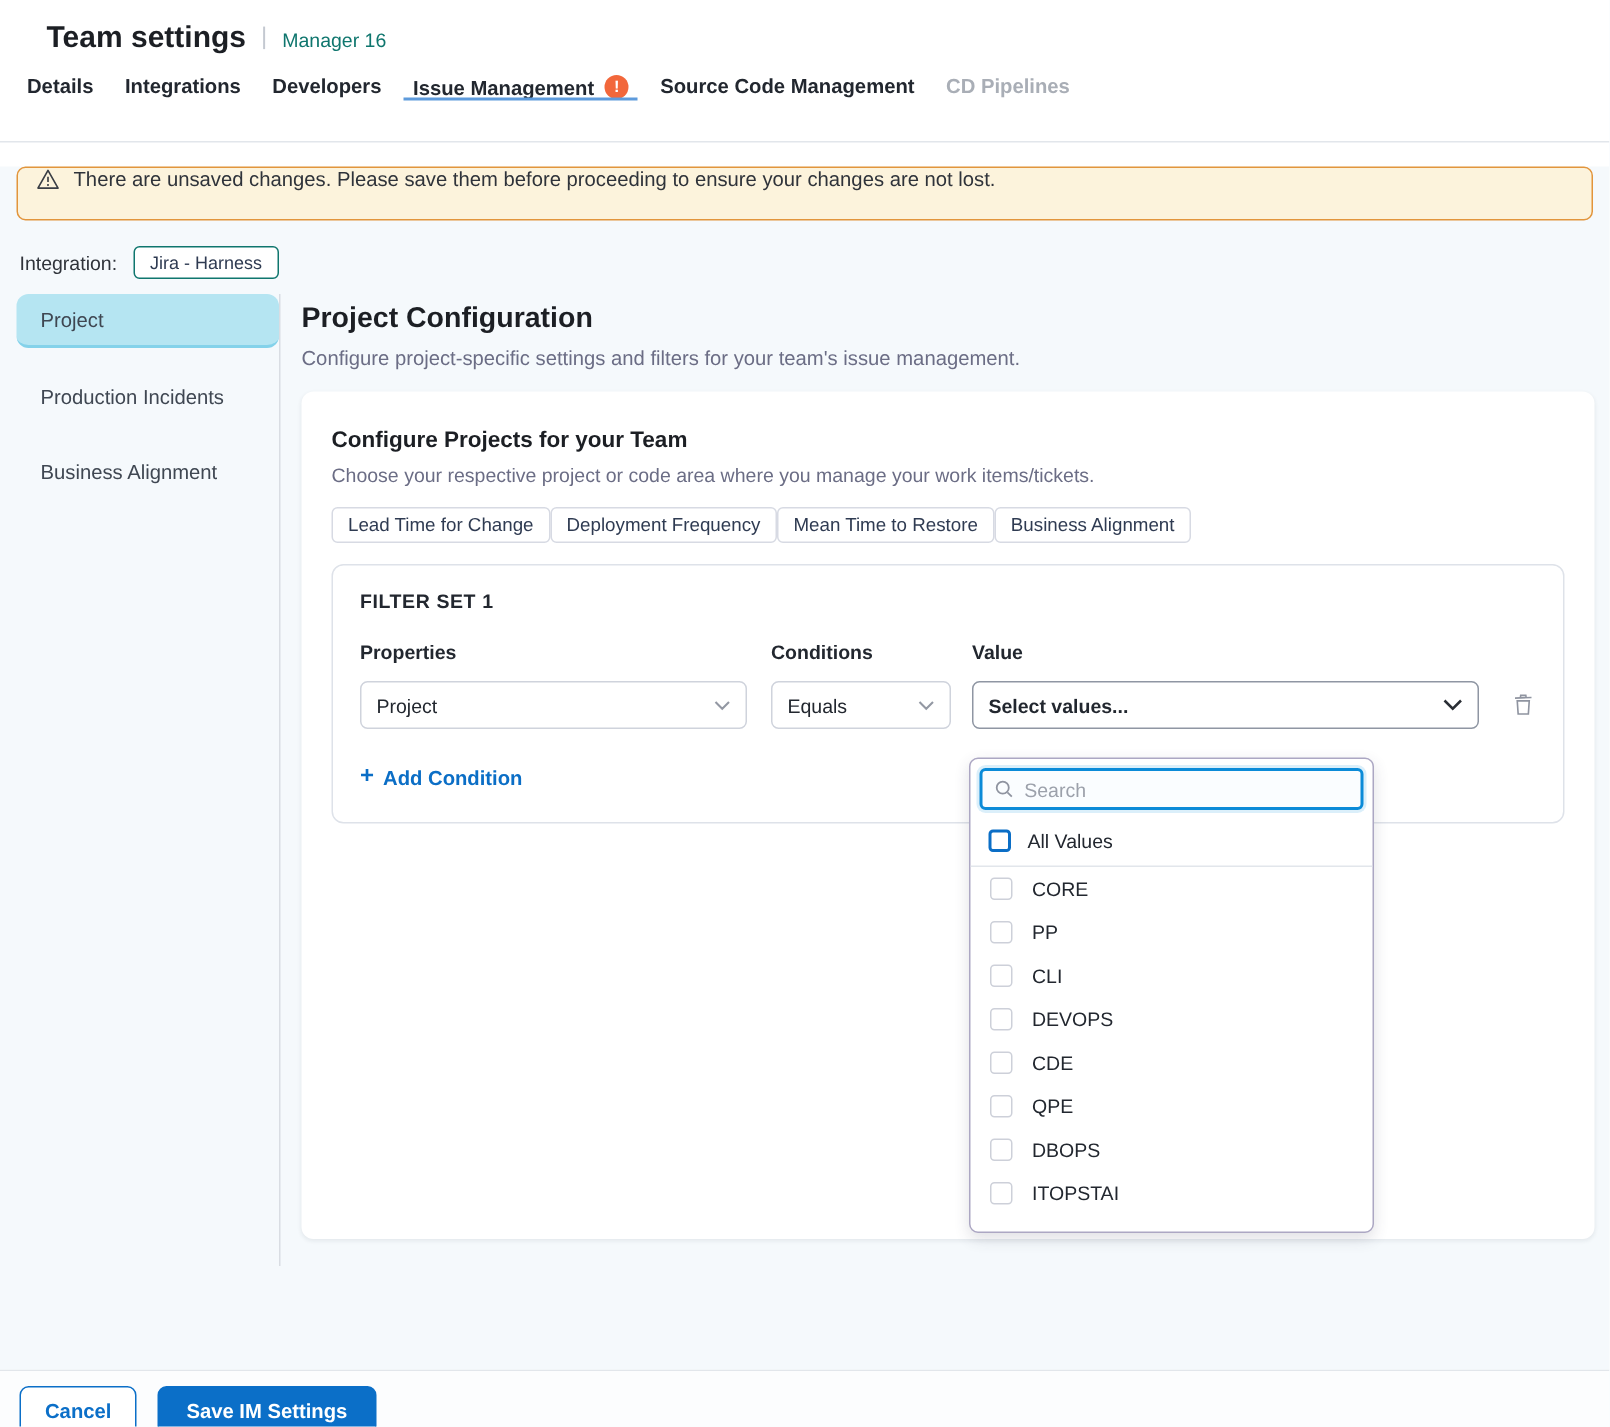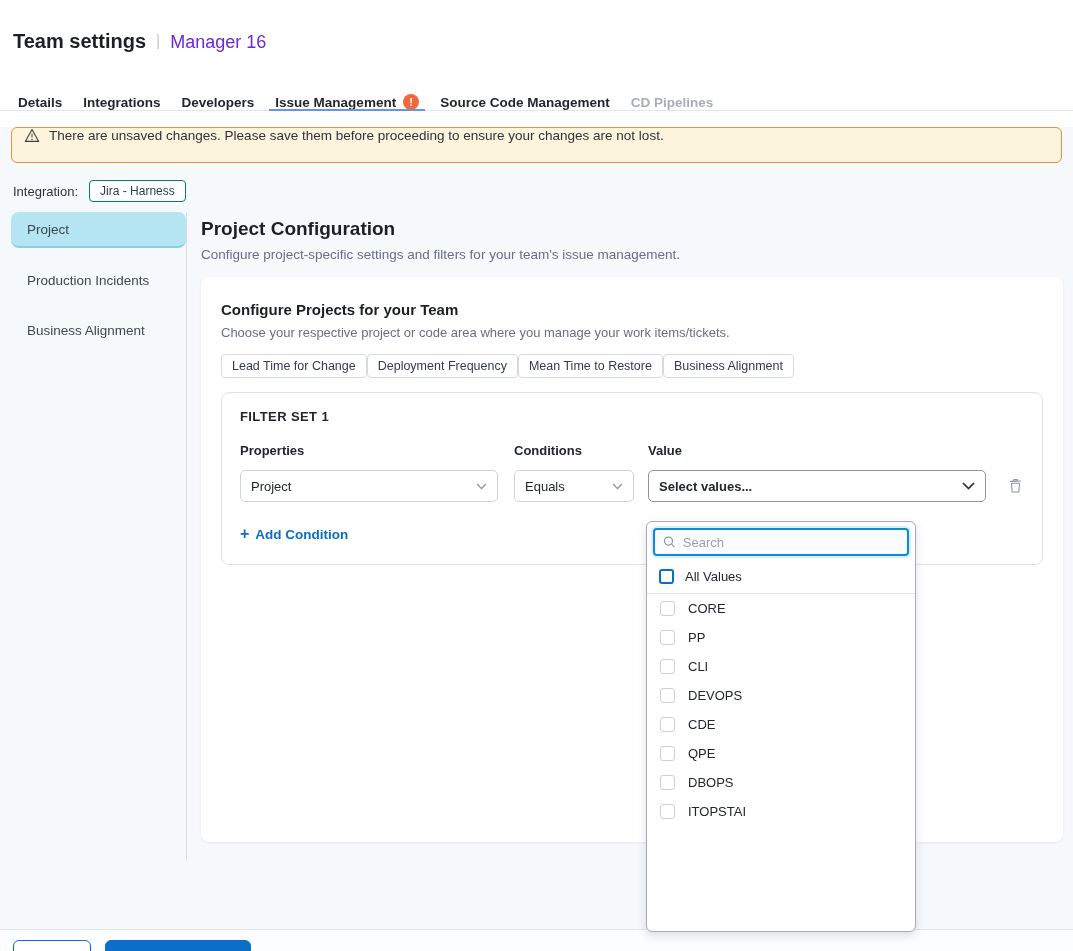--- a/index.html
+++ b/index.html
@@ -6,27 +6,27 @@
   html,body { width:1073px; height:951px; }
   body {
     font-family:"Liberation Sans", sans-serif;
     background:#ffffff;
     position:relative;
     overflow:hidden;
     color:#22272F;
   }
 
   
-  .header { height:50px; display:flex; align-items:center; padding-left:13px; background:#fff;margin-top:16px; }
+  .header { height:50px; display:flex; align-items:center; padding-left:31px; background:#fff; }
   .header-title { font-size:20px; font-weight:700; color:#1C1F24; }
   .header-sep { color:#C4C9D1; margin:0 10px; font-size:16px; font-weight:400; }
-  .header-sub { font-size:18px; color:#6d28d9; padding-top:3px; }
-
-  
-  .tabbar { height:45px; background:#fff; border-bottom:1px solid #E2E6EB; display:flex; align-items:flex-end; gap:21px; padding-left:18px; }
+  .header-sub { font-size:13px; color:#0f766e; padding-top:3px; }
+
+  
+  .tabbar { height:45px; background:#fff; border-bottom:1px solid #E2E6EB; display:flex; align-items:flex-start; gap:21px; padding-left:18px; }
   .tab { font-size:13.5px; font-weight:600; color:#22272F; display:flex; align-items:center; gap:7px; position:relative; cursor:pointer; }
   .tab.active::after { content:""; position:absolute; left:-6px; right:-6px; bottom:-1px; height:2px; background:#5E9BDC; }
   .tab.disabled { color:#A9AEB6; cursor:default; }
   .badge { width:16px; height:16px; border-radius:50%; background:#F2673B; color:#fff; font-size:11px; font-weight:700; display:flex; align-items:center; justify-content:center; line-height:1; }
 
   
   .content { background:#F5F9FC; height:802px; position:relative; }
 
   .banner { margin:16px 11px 0; height:36px; border:1px solid #E2953C; background:#FCF3DC; border-radius:6px; display:flex; gap:9px; padding:0 12px; font-size:13.5px; color:#2F333A; }
 
@@ -60,21 +60,21 @@
   .select { height:32px; border:1px solid #CFD3DC; border-radius:5px; background:#fff; display:flex; align-items:center; justify-content:space-between; padding:0 10px; font-size:13px; color:#22272F; cursor:pointer; }
   .select.w1 { width:258px; margin-right:16px; }
   .select.w2 { width:120px; margin-right:14px; }
   .select.value { width:338px; border-color:#8F96A3; font-weight:600; }
   .chev { flex:none; }
   .trash-btn { margin-left:22px; background:none; border:none; cursor:pointer; display:flex; align-items:center; }
   .add-cond { margin-top:24px; color:#0B6EC6; font-weight:700; font-size:13.5px; display:flex; gap:6px; align-items:center; cursor:pointer; }
   .add-cond .plus { font-size:16px; font-weight:700; line-height:1; }
 
   
-  .panel { position:absolute; left:646px; top:394px; width:270px; height:411px; background:#fff; border:1px solid #ACA7C3; border-radius:6px; box-shadow:0 4px 10px rgba(60,60,90,0.16); overflow:hidden; z-index:10; }
+  .panel { position:absolute; left:646px; top:394px; width:270px; height:317px; background:#fff; border:1px solid #ACA7C3; border-radius:6px; box-shadow:0 4px 10px rgba(60,60,90,0.16); overflow:hidden; z-index:10; }
   .panel-search-wrap { padding:6px; }
   .panel-search { height:28px; border:2px solid #0B8BD8; border-radius:4px; background:#FAFDFF; display:flex; align-items:center; gap:7px; padding:0 8px; box-shadow:0 0 0 2px rgba(90,180,230,0.22); }
   .panel-search input { border:none; outline:none; background:transparent; font-family:"Liberation Sans",sans-serif; font-size:13px; color:#22272F; width:100%; }
   .panel-search input::placeholder { color:#9CA1AB; }
   .panel-allvalues { display:flex; align-items:center; gap:11px; padding:0 12px; height:28px; font-size:13px; color:#22272F; cursor:pointer; }
   .cb-blue { width:15px; height:15px; border:2px solid #0B6EC6; border-radius:3px; background:#fff; flex:none; }
   .panel-divider { height:1px; background:#E2E6EB; margin-top:3px; }
   .opt { height:29px; display:flex; align-items:center; gap:13px; padding:0 13px; font-size:13px; color:#22272F; cursor:pointer; }
   .cb-gray { width:15px; height:15px; border:1px solid #CDD0D9; border-radius:3px; background:#fff; flex:none; }
 

